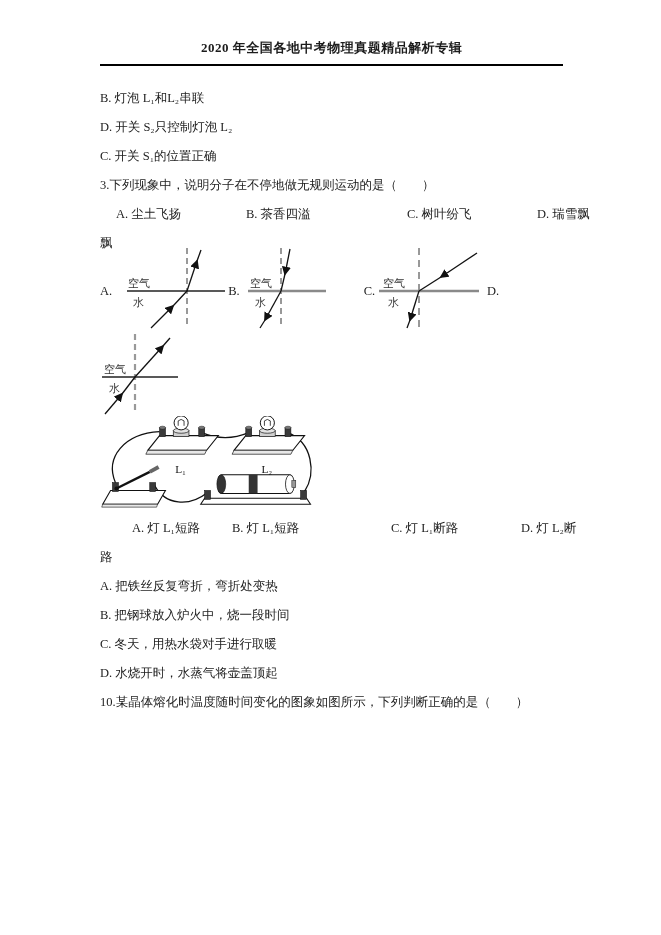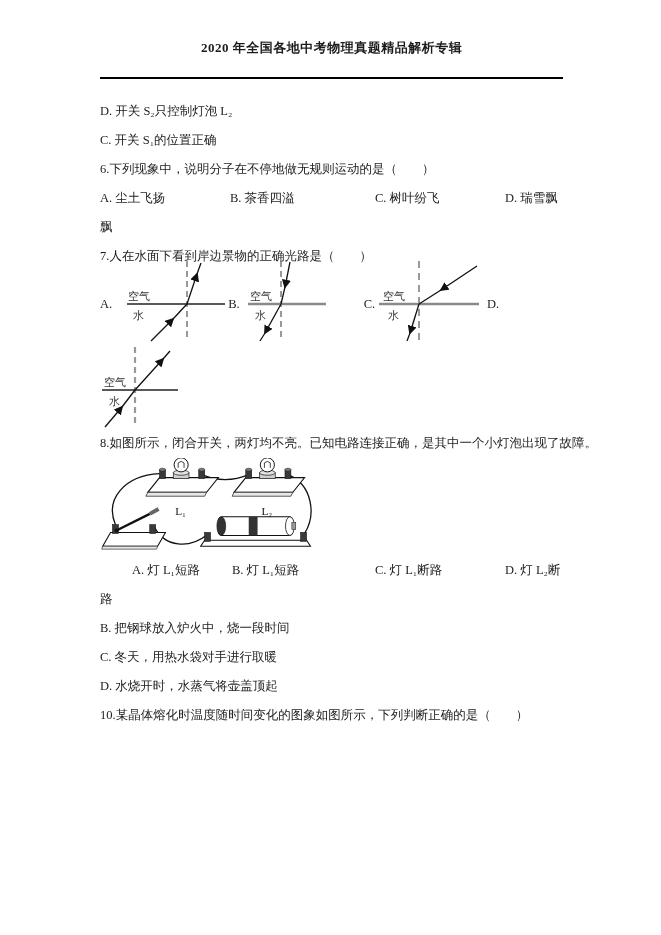--- a/index.html
+++ b/index.html
@@ -7,26 +7,26 @@
     width:661px; height:935px; background:#ffffff; overflow:hidden;
     font-family:"Liberation Serif","DejaVu Serif",serif;
     color:#1c1c1c;
   }
   .header {
     margin-left:100px; width:463px; padding-top:38px;
     border-bottom:2px solid #000; text-align:center;
   }
   .header-title {
     font-weight:bold; font-size:13px; line-height:20px;
-    letter-spacing:0.5px; padding-bottom:19px;
+    letter-spacing:0.5px; padding-bottom:6px;
   }
   .content { margin-left:100px; width:468px; padding-top:18px; font-size:12.5px; }
   p.line { margin:0; line-height:29px; white-space:nowrap; }
   .col { display:inline-block; white-space:nowrap; }
-  .w130 { width:130px; } .w145 { width:145px; } .w132 { width:132px;text-align:center; } .w143 { width:143px; }
+  .w130 { width:130px;margin-left:16px; } .w145 { width:145px; } .w132 { width:132px;text-align:center; } .w143 { width:143px; }
   .diag-row { display:flex; align-items:flex-start; margin-top:-12px; height:84px; }
   .diag-row2 { height:84px; margin-top:2px; }
   .dlabel { margin-top:38px; font-size:12.5px; flex:none; }
   .dsvg { flex:none; }
   .figure { margin:0; height:98px; }
   svg text { font-family:"Liberation Serif","DejaVu Serif",serif; }
 </style>
 </head>
 <body>
 
@@ -37,28 +37,28 @@
     </marker>
   </defs>
 </svg>
 
 <div class="header">
   <div class="header-title">2020 年全国各地中考物理真题精品解析专辑</div>
 </div>
 
 <div class="content">
 
+  <p class="line">B. 灯泡 L₁和L₂串联</p>
   <p class="line">D. 开关 S₂只控制灯泡 L₂</p>
   <p class="line">C. 开关 S₁的位置正确</p>
 
-  <p class="line">6.下列现象中，说明分子在不停地做无规则运动的是（　　）</p>
+  <p class="line">3.下列现象中，说明分子在不停地做无规则运动的是（　　）</p>
   <p class="line"><span class="col w130">A. 尘土飞扬</span><span class="col w145">B. 茶香四溢</span><span class="col w130">C. 树叶纷飞</span><span>D. 瑞雪飘</span></p>
   <p class="line">飘</p>
 
-  <p class="line">7.人在水面下看到岸边景物的正确光路是（　　）</p>
 
   <div class="diag-row">
     <span class="dlabel">A.</span>
 
     <svg class="dsvg" width="107" height="84" viewBox="0 0 107 84" style="margin-left:9px">
       <line x1="66" y1="2" x2="66" y2="82" stroke="#999" stroke-width="2" stroke-dasharray="6,4"></line>
       <line x1="6" y1="45" x2="104" y2="45" stroke="#222" stroke-width="1.3"></line>
       <text x="7" y="41" font-size="11" fill="#333">空气</text>
       <text x="12" y="60" font-size="11" fill="#333">水</text>
       <g stroke="#111" stroke-width="1.3">
@@ -108,21 +108,20 @@
       <text x="9" y="60" font-size="11" fill="#333">水</text>
       <g stroke="#111" stroke-width="1.3">
         <line x1="5" y1="82" x2="22" y2="62" marker-end="url(#arr)"></line>
         <line x1="22" y1="62" x2="35" y2="45"></line>
         <line x1="35" y1="45" x2="63" y2="14" marker-end="url(#arr)"></line>
         <line x1="63" y1="14" x2="70" y2="6"></line>
       </g>
     </svg>
   </div>
 
-  <p class="line">8.如图所示，闭合开关，两灯均不亮。已知电路连接正确，是其中一个小灯泡出现了故障。</p>
 
   <div class="figure">
     <svg width="272" height="98" viewBox="0 0 272 100">
       <defs>
         <g id="lampunit">
           <polygon points="58,20 118,20 106,35 46,35" fill="#fff" stroke="#111" stroke-width="1.1"></polygon>
           <polygon points="46,35 106,35 104,39 44,39" fill="#e8e8e8" stroke="#111" stroke-width="0.7"></polygon>
           <rect x="58" y="12" width="6" height="9" fill="#3a3a3a" stroke="#111" stroke-width="0.6"></rect>
           <ellipse cx="61" cy="12" rx="3.2" ry="1.6" fill="#777" stroke="#111" stroke-width="0.5"></ellipse>
           <rect x="98" y="12" width="6" height="9" fill="#3a3a3a" stroke="#111" stroke-width="0.6"></rect>
@@ -169,19 +168,20 @@
         <rect x="149" y="60" width="9" height="19" fill="#333"></rect>
         <ellipse cx="191" cy="69.5" rx="4.5" ry="9.5" fill="#fff" stroke="#111" stroke-width="0.8"></ellipse>
         <rect x="193" y="66" width="4" height="7" fill="#999" stroke="#111" stroke-width="0.5"></rect>
       </g>
     </svg>
   </div>
 
   <p class="line"><span class="col w132">A. 灯 L₁短路</span><span class="col w143">B. 灯 L₁短路</span><span class="col w130">C. 灯 L₁断路</span><span>D. 灯 L₂断</span></p>
   <p class="line">路</p>
 
+  <p class="line">A. 把铁丝反复弯折，弯折处变热</p>
   <p class="line">B. 把钢球放入炉火中，烧一段时间</p>
   <p class="line">C. 冬天，用热水袋对手进行取暖</p>
   <p class="line">D. 水烧开时，水蒸气将壶盖顶起</p>
 
   <p class="line">10.某晶体熔化时温度随时间变化的图象如图所示，下列判断正确的是（　　）</p>
 
 </div>
 
 </body></html>

